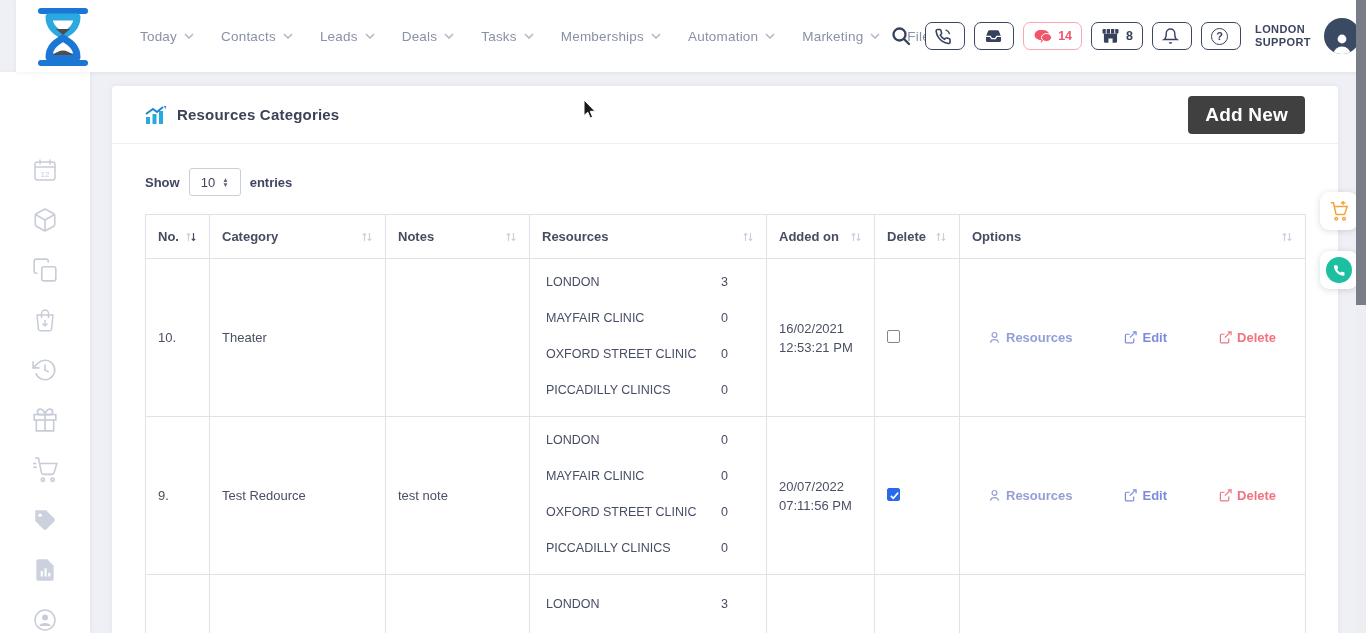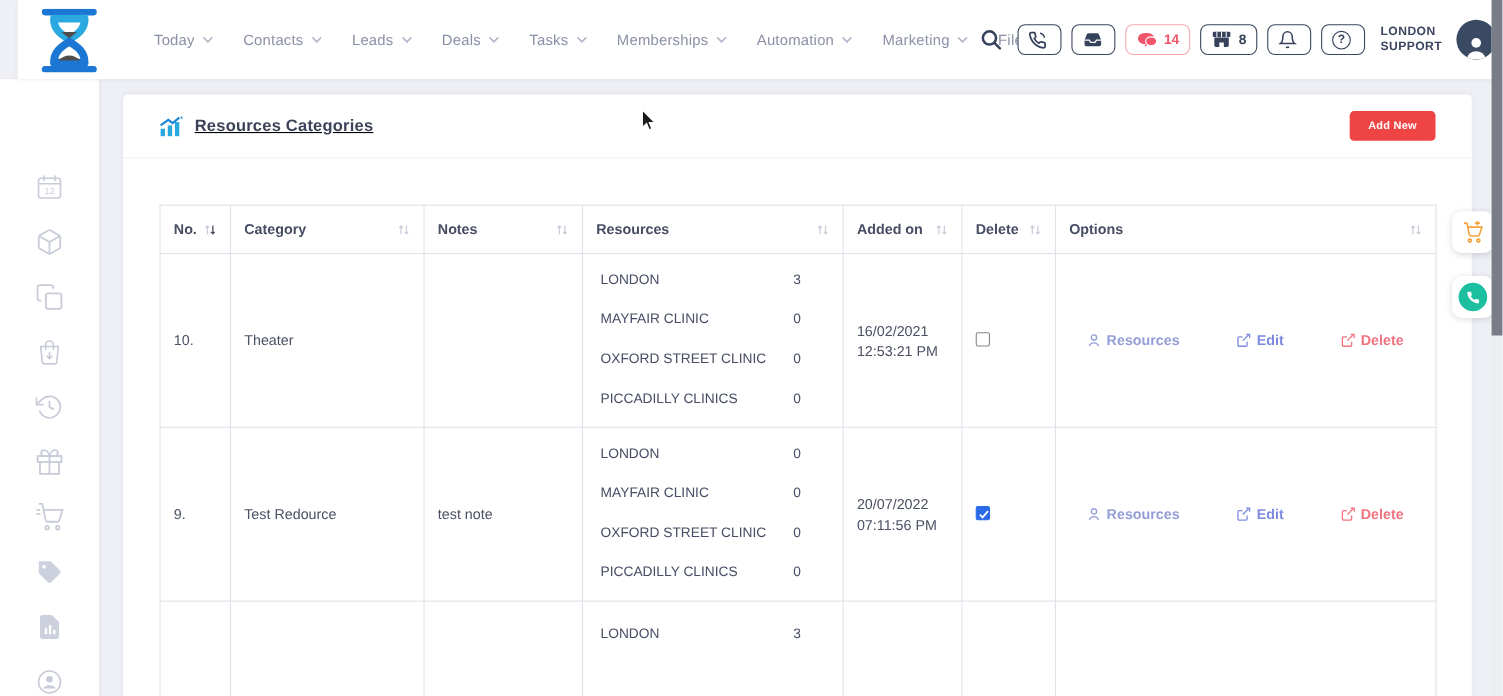--- a/index.html
+++ b/index.html
@@ -32,23 +32,23 @@
              box-shadow:1px 0 3px rgba(50,58,70,.05); z-index:10;
              display:flex; flex-direction:column; align-items:center; padding-top:42px; gap:24px;justify-content:flex-end; }
   .side-ic { width:26px; height:26px; cursor:pointer; flex:none; }
 
   
   .content { position:absolute; left:90px; top:72px; width:1276px; height:561px; }
   .card { position:absolute; left:22px; top:14px; width:1226px; height:900px; background:#fff;
           border-radius:4px; box-shadow:0 0 6px rgba(50,58,70,.06); }
   .card-head { height:58px; display:flex; align-items:center; justify-content:space-between;
                padding:0 33px; border-bottom:1px solid #eef0f3; }
-  .title-wrap { display:flex; align-items:center; gap:11px;text-decoration:underline; }
+  .title-wrap { display:flex; align-items:center; gap:11px; }
   .card-title { font-size:15px; font-weight:600; color:#3c4257; letter-spacing:.2px; }
-  .btn-addnew { background:#ef4444; color:#fff; font-size:10px; font-weight:700; letter-spacing:.2px;
+  .btn-addnew { background:#404040; color:#fff; font-size:19px; font-weight:700; letter-spacing:.2px;
                 border:none; border-radius:4px; padding:8px 17px; cursor:pointer; }
 
   .controls { margin:24px 33px 0; display:flex; align-items:center; justify-content:space-between; }
   .ctl-left, .ctl-right { display:flex; align-items:center; gap:9px; }
   .ctl-lbl { font-size:13px; font-weight:600; color:#3f4660; }
   .pagesize { width:52px; height:28px; border:1px solid #c9cfda; border-radius:3px; background:#fff;
               display:flex; align-items:center; justify-content:center; gap:7px; cursor:pointer; }
   .pagesize .val { font-size:13px; color:#3f4660; }
   .spin { display:flex; flex-direction:column; font-size:6.5px; line-height:5px; color:#5c6374; }
   .filter-input { width:156px; height:28px; border:1px solid #c9cfda; border-radius:3px; background:#fff;
@@ -284,20 +284,28 @@
           <rect x="14" y="5" width="4" height="13" fill="#2aa9e1"></rect>
           <polyline points="1,8 8,3 12,6 18,1" fill="none" stroke="#1d86d8" stroke-width="2"></polyline>
           <path d="M18.5 0 L21 0 L21 3 z" fill="#1d86d8"></path>
         </svg>
         <span class="card-title">Resources Categories</span>
       </div>
       <button class="btn-addnew">Add New</button>
     </div>
 
     <div class="controls">
+      <div class="ctl-left">
+        <span class="ctl-lbl">Show</span>
+        <div class="pagesize">
+          <span class="val">10</span>
+          <span class="spin">▲<br>▼</span>
+        </div>
+        <span class="ctl-lbl">entries</span>
+      </div>
     </div>
 
     <table class="grid">
       <colgroup>
         <col style="width:64px">
           <col style="width:176px">
           <col style="width:144px">
           <col style="width:237px">
         <col style="width:108px">
           <col style="width:85px">

